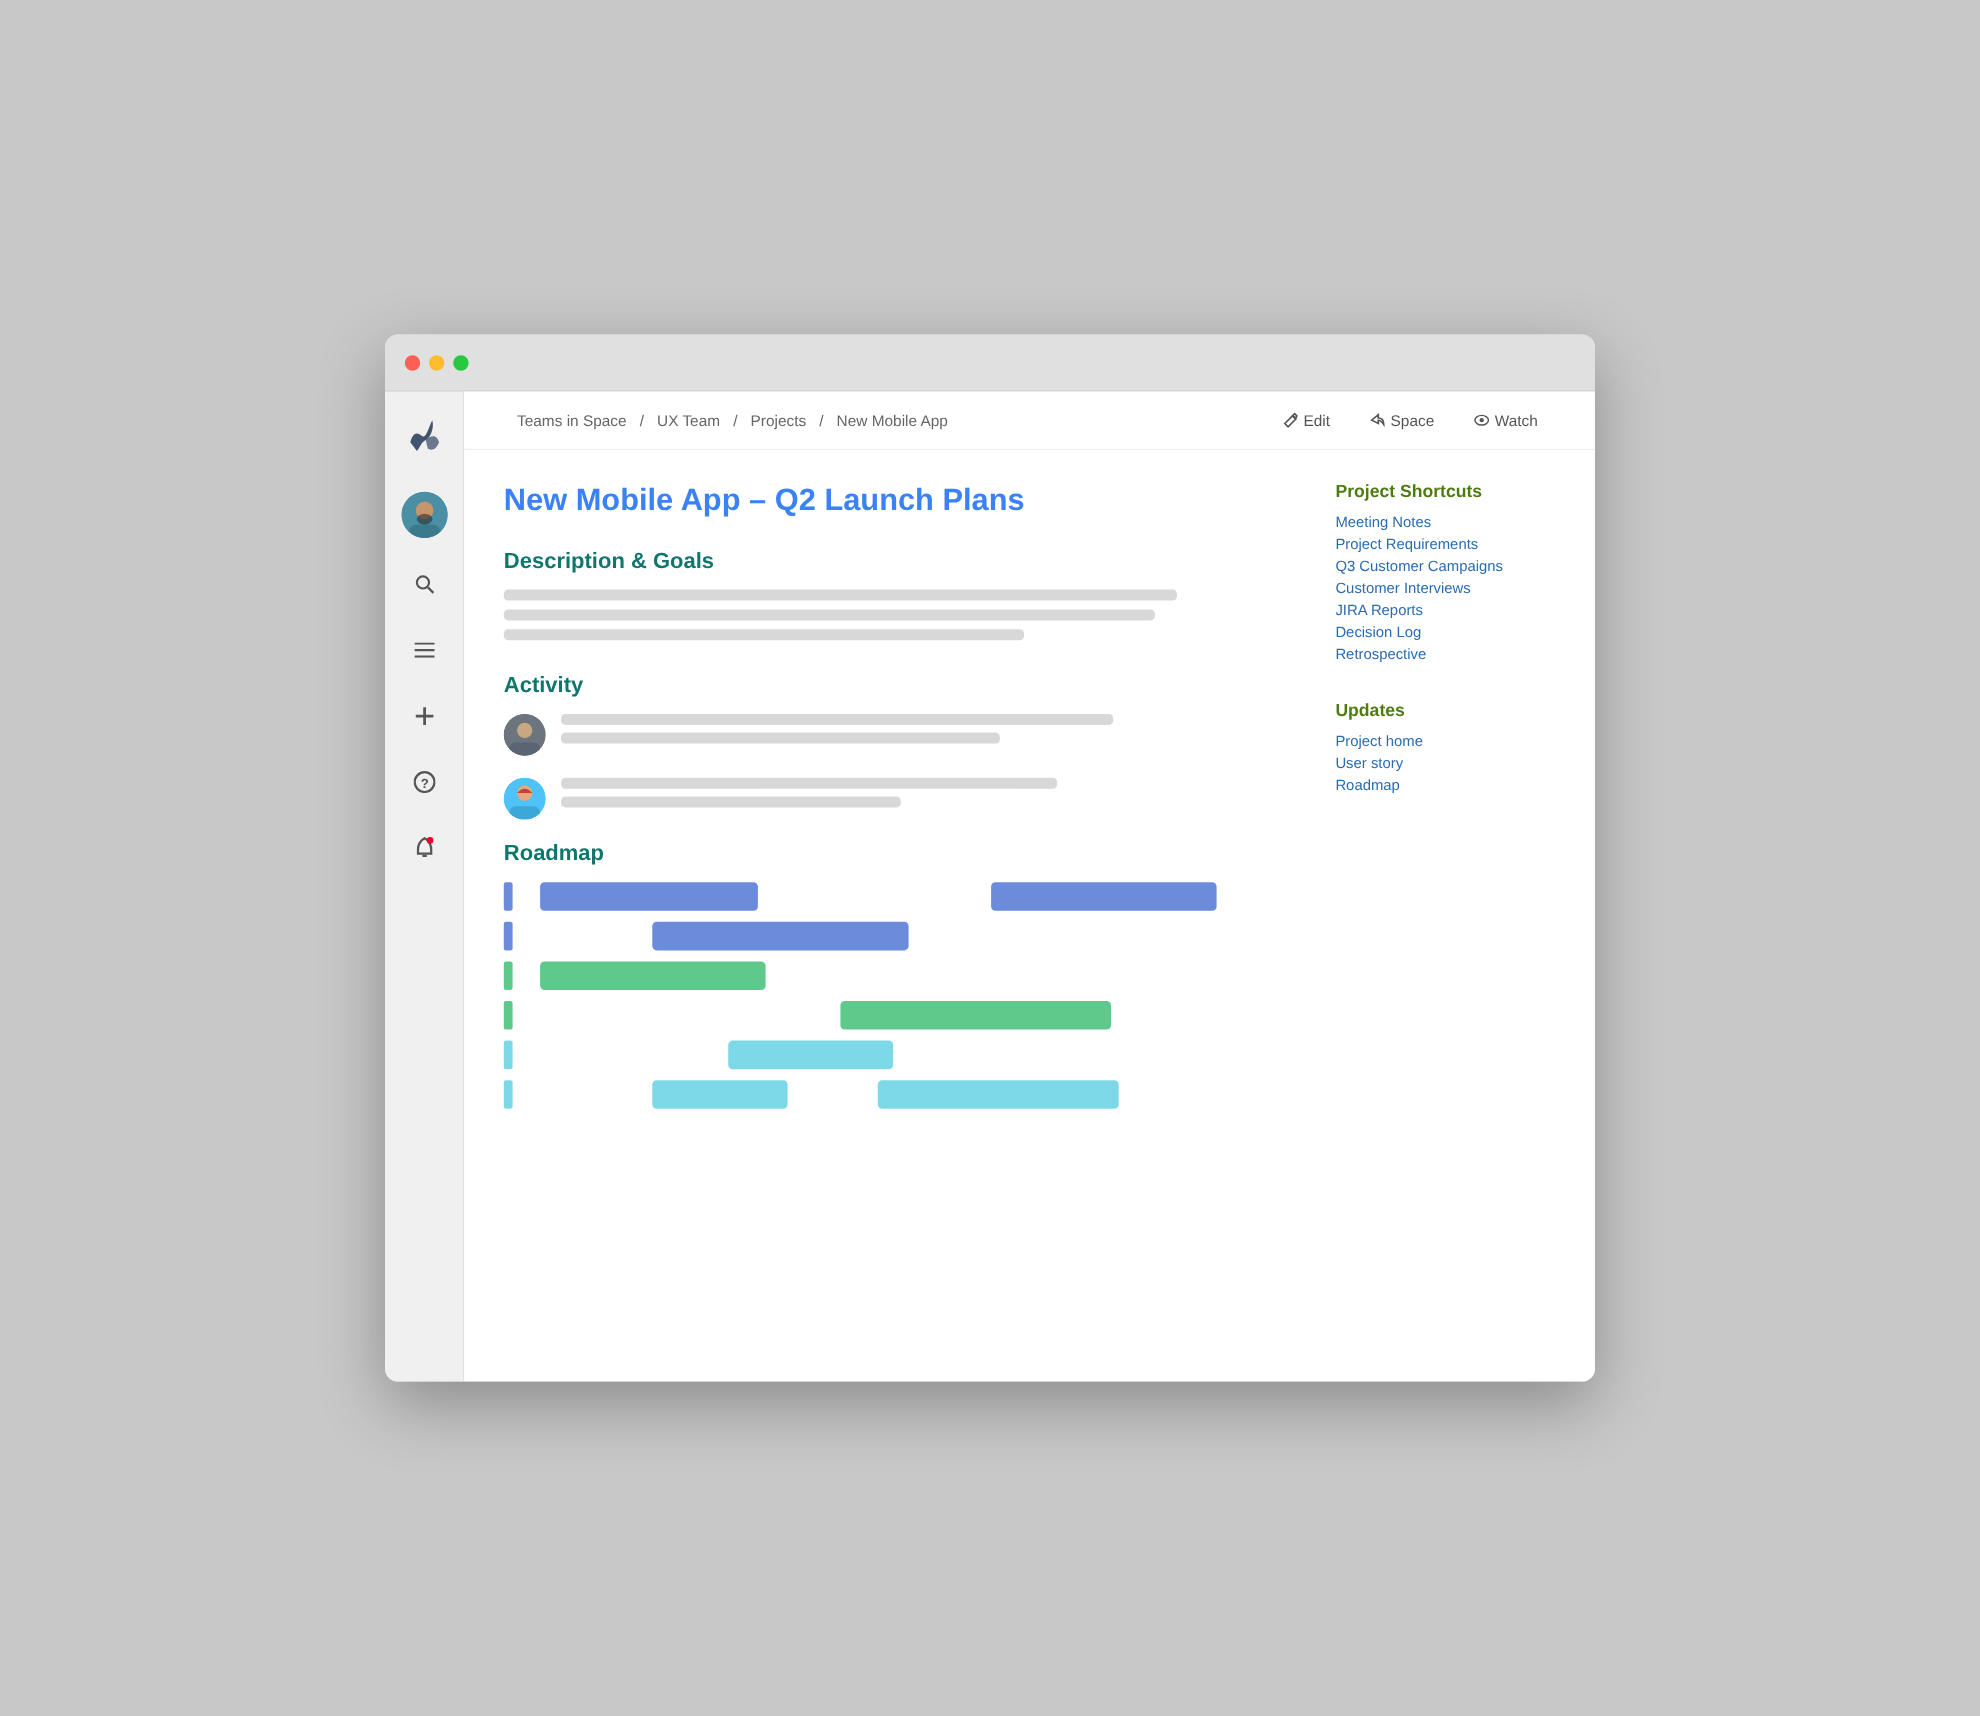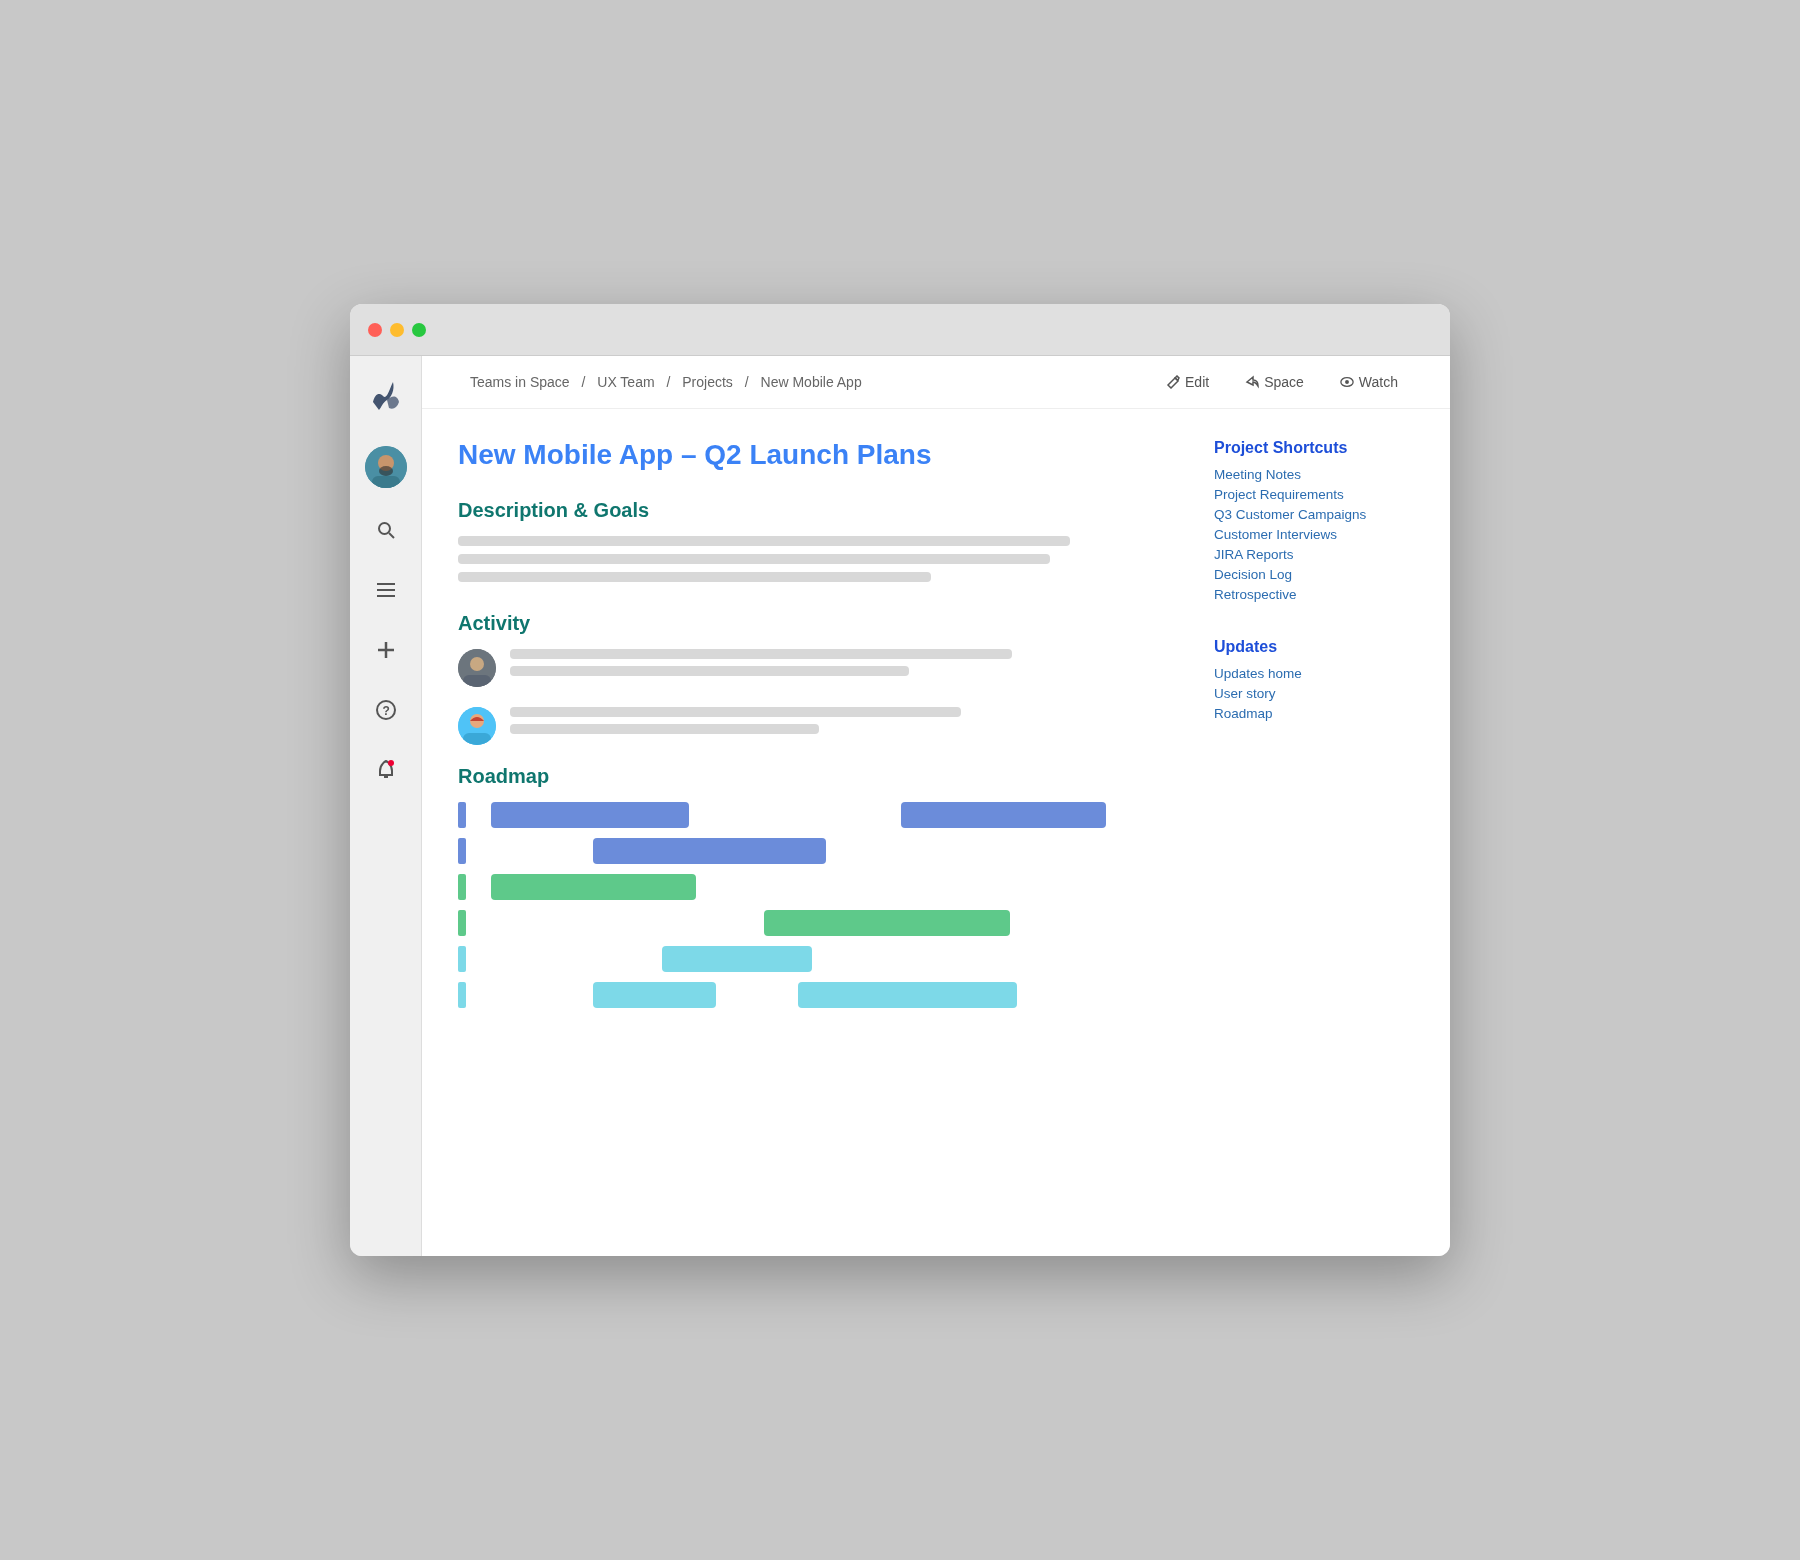--- a/index.html
+++ b/index.html
@@ -208,21 +208,21 @@
     .color-cyan { background: #7dd9e8; }
 
     
     .page-sidebar {
       width: 200px;
       flex-shrink: 0;
     }
     .sidebar-section-title {
       font-size: 16px;
       font-weight: 700;
-      color: #1d4ed8;
+      color: #4d7c0f;
       margin-bottom: 10px;
     }
     .sidebar-link {
       display: block;
       color: #2b6cb0;
       font-size: 13.5px;
       margin-bottom: 5px;
       cursor: pointer;
       text-decoration: none;
     }
@@ -440,21 +440,21 @@
             <a class="sidebar-link">Project Requirements</a>
             <a class="sidebar-link">Q3 Customer Campaigns</a>
             <a class="sidebar-link">Customer Interviews</a>
             <a class="sidebar-link">JIRA Reports</a>
             <a class="sidebar-link">Decision Log</a>
             <a class="sidebar-link">Retrospective</a>
           </div>
 
           <div class="sidebar-group">
             <div class="sidebar-section-title">Updates</div>
-            <a class="sidebar-link">Updates home</a>
+            <a class="sidebar-link">Project home</a>
             <a class="sidebar-link">User story</a>
             <a class="sidebar-link">Roadmap</a>
           </div>
         </div>
       </div>
     </div>
   </div>
 </div>
 
 </body></html>

